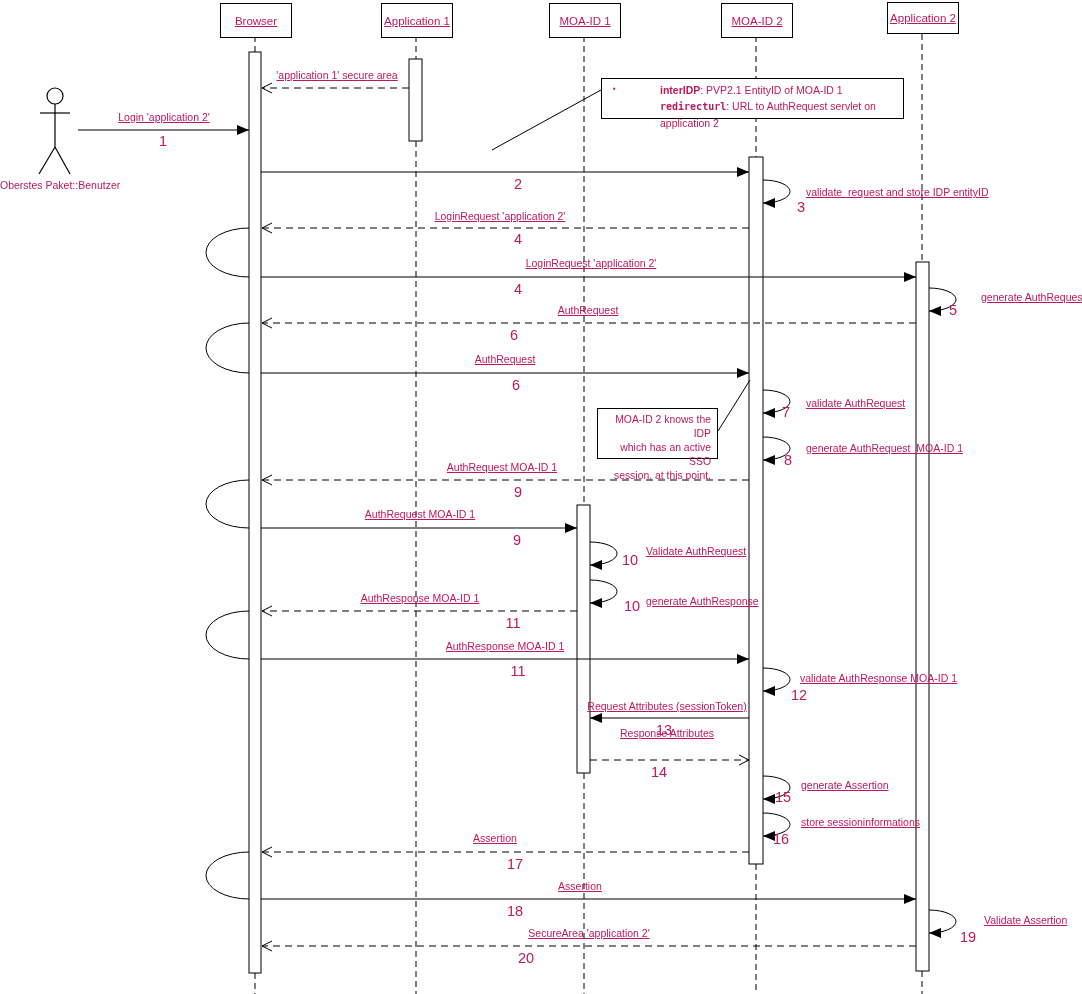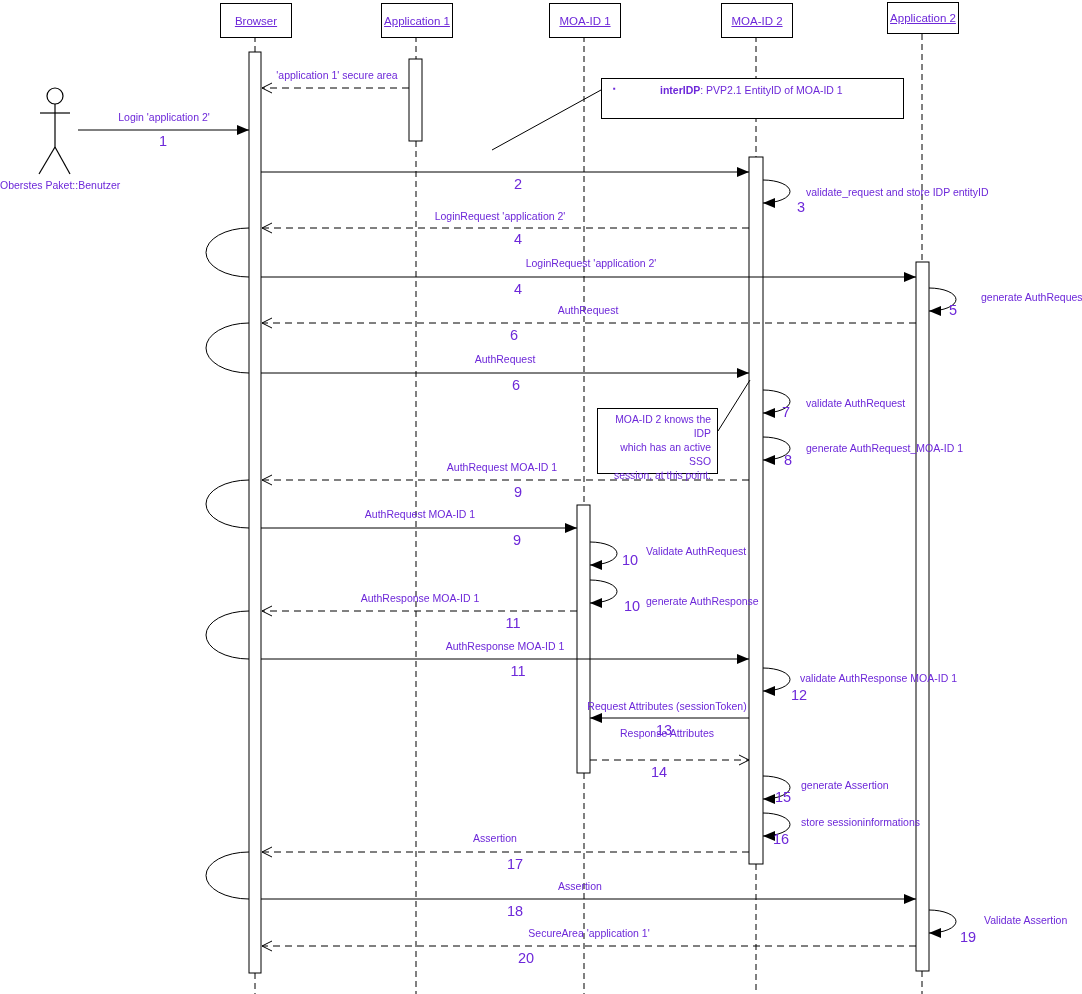--- a/index.html
+++ b/index.html
@@ -1,36 +1,36 @@
 <!DOCTYPE html>
 <html><head>
 <meta charset="utf-8">
 <style>
   html,body{margin:0;padding:0;background:#fff;}
   .canvas{
     position:relative;width:1082px;height:994px;background:#fff;overflow:hidden;
-    font-family:"Liberation Sans",sans-serif;color:#6d28d9;
+    font-family:"Liberation Sans",sans-serif;color:#be185d;
   }
   .lines-layer{position:absolute;left:0;top:0;}
   .head{
     position:absolute;top:3px;width:70px;height:33px;border:1px solid #000;background:#fff;
     display:flex;align-items:center;justify-content:center;
     font-size:11.5px;text-decoration:underline;white-space:nowrap;z-index:3;
   }
-  .msg-label{position:absolute;font-size:10.5px;white-space:nowrap;z-index:2;}
+  .msg-label{position:absolute;font-size:10.5px;white-space:nowrap;z-index:2;text-decoration:underline;}
   .c{transform:translateX(-50%);}
   .seq{position:absolute;font-size:14.5px;transform:translateX(-50%);white-space:nowrap;z-index:2;}
   .actor-label{position:absolute;left:0px;top:179px;font-size:10.5px;white-space:nowrap;}
   .note{position:absolute;border:1px solid #000;background:#fff;z-index:3;font-size:10.5px;}
   .note-params{left:601px;top:78px;width:301px;height:39px;}
   .note-params .bullet{position:absolute;left:11px;top:5px;font-size:8px;}
   .note-params .nlines{position:absolute;left:58px;top:3px;line-height:16px;}
   .note-params b{font-weight:bold;}
   .mono{font-family:"DejaVu Sans Mono",monospace;font-weight:bold;font-size:10px;}
-  .note-sso{left:597px;top:408px;width:121px;height:66px;text-align:right;padding:4px 6px 0 0;box-sizing:border-box;line-height:14px;font-size:10.4px;}
+  .note-sso{left:597px;top:408px;width:121px;height:51px;text-align:right;padding:4px 6px 0 0;box-sizing:border-box;line-height:14px;font-size:10.4px;}
 </style>
 </head>
 <body>
 
 <div class="canvas">
 
   <svg class="lines-layer" width="1082" height="994" viewBox="0 0 1082 994">
     <defs>
       <marker id="af" markerWidth="13" markerHeight="10" refX="12" refY="5" orient="auto" markerUnits="userSpaceOnUse">
         <path d="M0,0 L12,5 L0,10 z" fill="#000"></path>
@@ -120,20 +120,21 @@
   <div class="head" style="left:549px;">MOA-ID 1</div>
   <div class="head" style="left:721px;">MOA-ID 2</div>
   <div class="head" style="left:887px;top:2px;height:30px;">Application 2</div>
 
   <div class="actor-label">Oberstes Paket::Benutzer</div>
 
   <div class="note note-params">
     <span class="bullet">▪</span>
     <div class="nlines">
       <div><b>interIDP</b><span>: PVP2.1 EntityID of MOA-ID 1</span></div>
+      <div><b class="mono">redirecturl</b><span>: URL to AuthRequest servlet on application 2</span></div>
     </div>
   </div>
 
   <div class="note note-sso">
     <div>MOA-ID 2 knows the IDP</div>
     <div>which has an active SSO</div>
     <div>session, at this point.</div>
   </div>
 
   <div class="msg-label c" style="left:337px;top:69px;">'application 1' secure area</div>
@@ -153,21 +154,21 @@
   <div class="msg-label c" style="left:420px;top:592px;">AuthResponse MOA-ID 1</div>
   <div class="msg-label c" style="left:505px;top:640px;">AuthResponse MOA-ID 1</div>
   <div class="msg-label" style="left:800px;top:672px;">validate AuthResponse MOA-ID 1</div>
   <div class="msg-label c" style="left:667px;top:700px;">Request Attributes (sessionToken)</div>
   <div class="msg-label c" style="left:667px;top:727px;">Response Attributes</div>
   <div class="msg-label" style="left:801px;top:779px;">generate Assertion</div>
   <div class="msg-label" style="left:801px;top:816px;">store sessioninformations</div>
   <div class="msg-label c" style="left:495px;top:832px;">Assertion</div>
   <div class="msg-label c" style="left:580px;top:880px;">Assertion</div>
   <div class="msg-label" style="left:984px;top:914px;">Validate Assertion</div>
-  <div class="msg-label c" style="left:589px;top:927px;">SecureArea 'application 1'</div>
+  <div class="msg-label c" style="left:589px;top:927px;">SecureArea 'application 2'</div>
 
   <div class="seq" style="left:163px;top:133px;">1</div>
   <div class="seq" style="left:518px;top:176px;">2</div>
   <div class="seq" style="left:801px;top:199px;">3</div>
   <div class="seq" style="left:518px;top:231px;">4</div>
   <div class="seq" style="left:518px;top:281px;">4</div>
   <div class="seq" style="left:953px;top:302px;">5</div>
   <div class="seq" style="left:514px;top:327px;">6</div>
   <div class="seq" style="left:516px;top:377px;">6</div>
   <div class="seq" style="left:786px;top:404px;">7</div>

